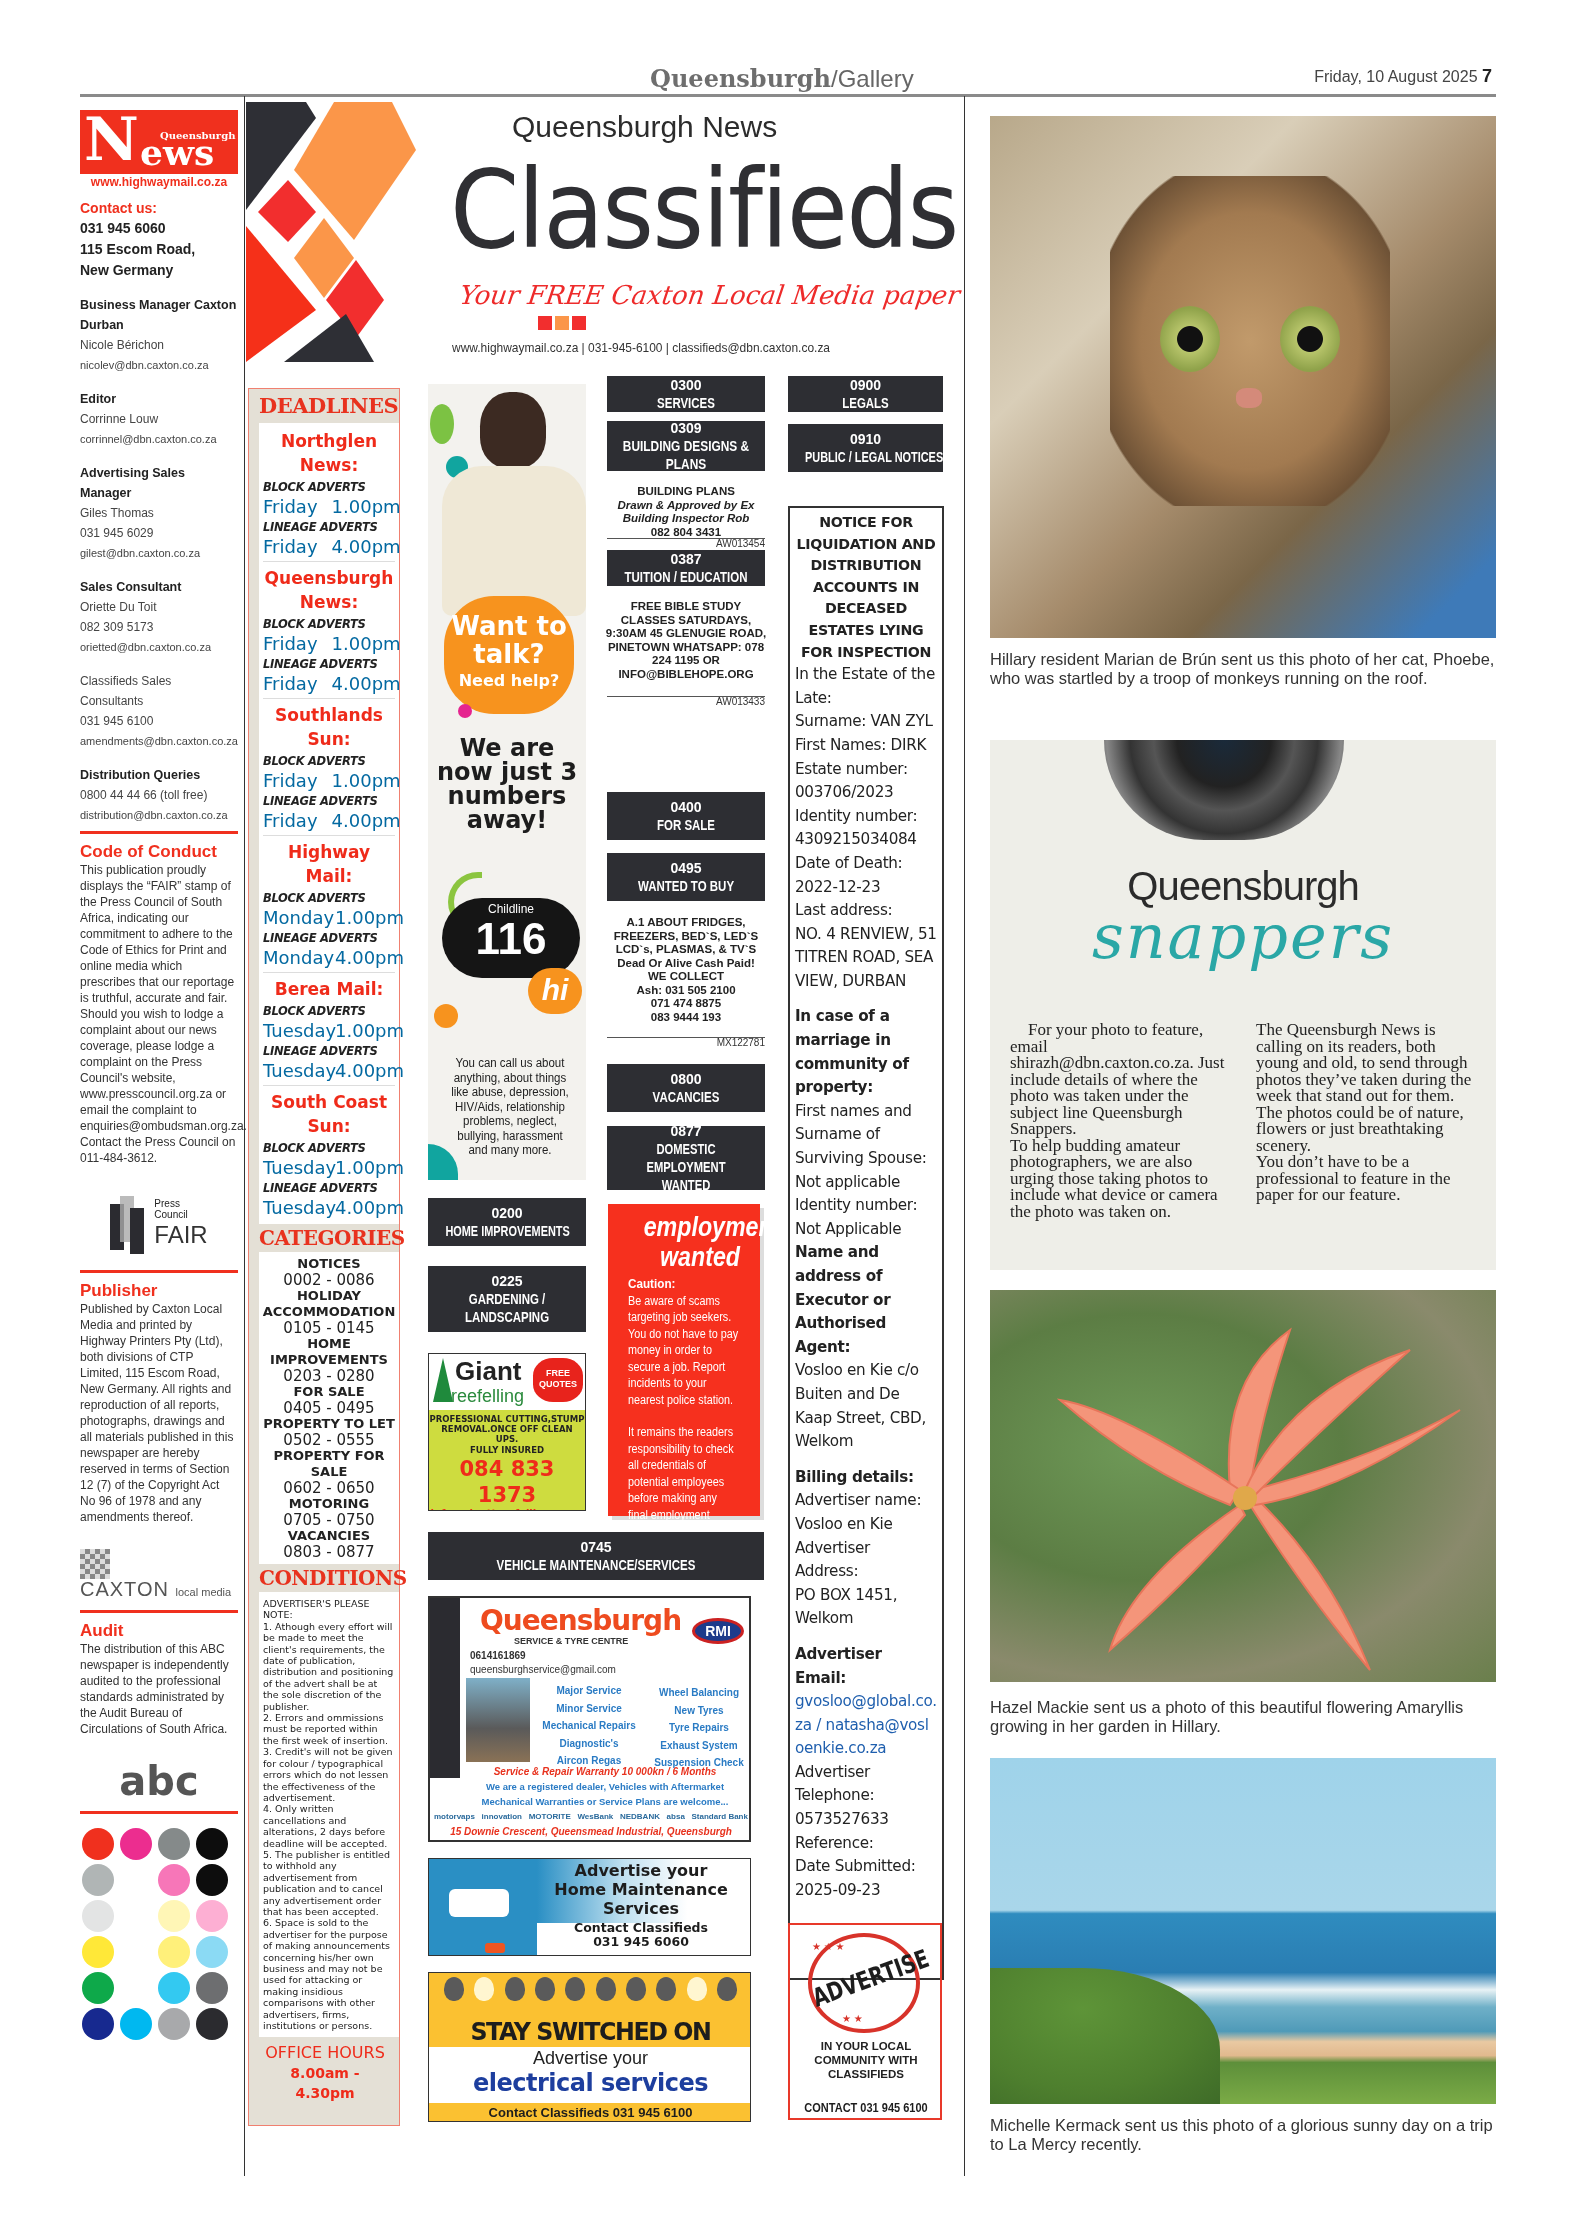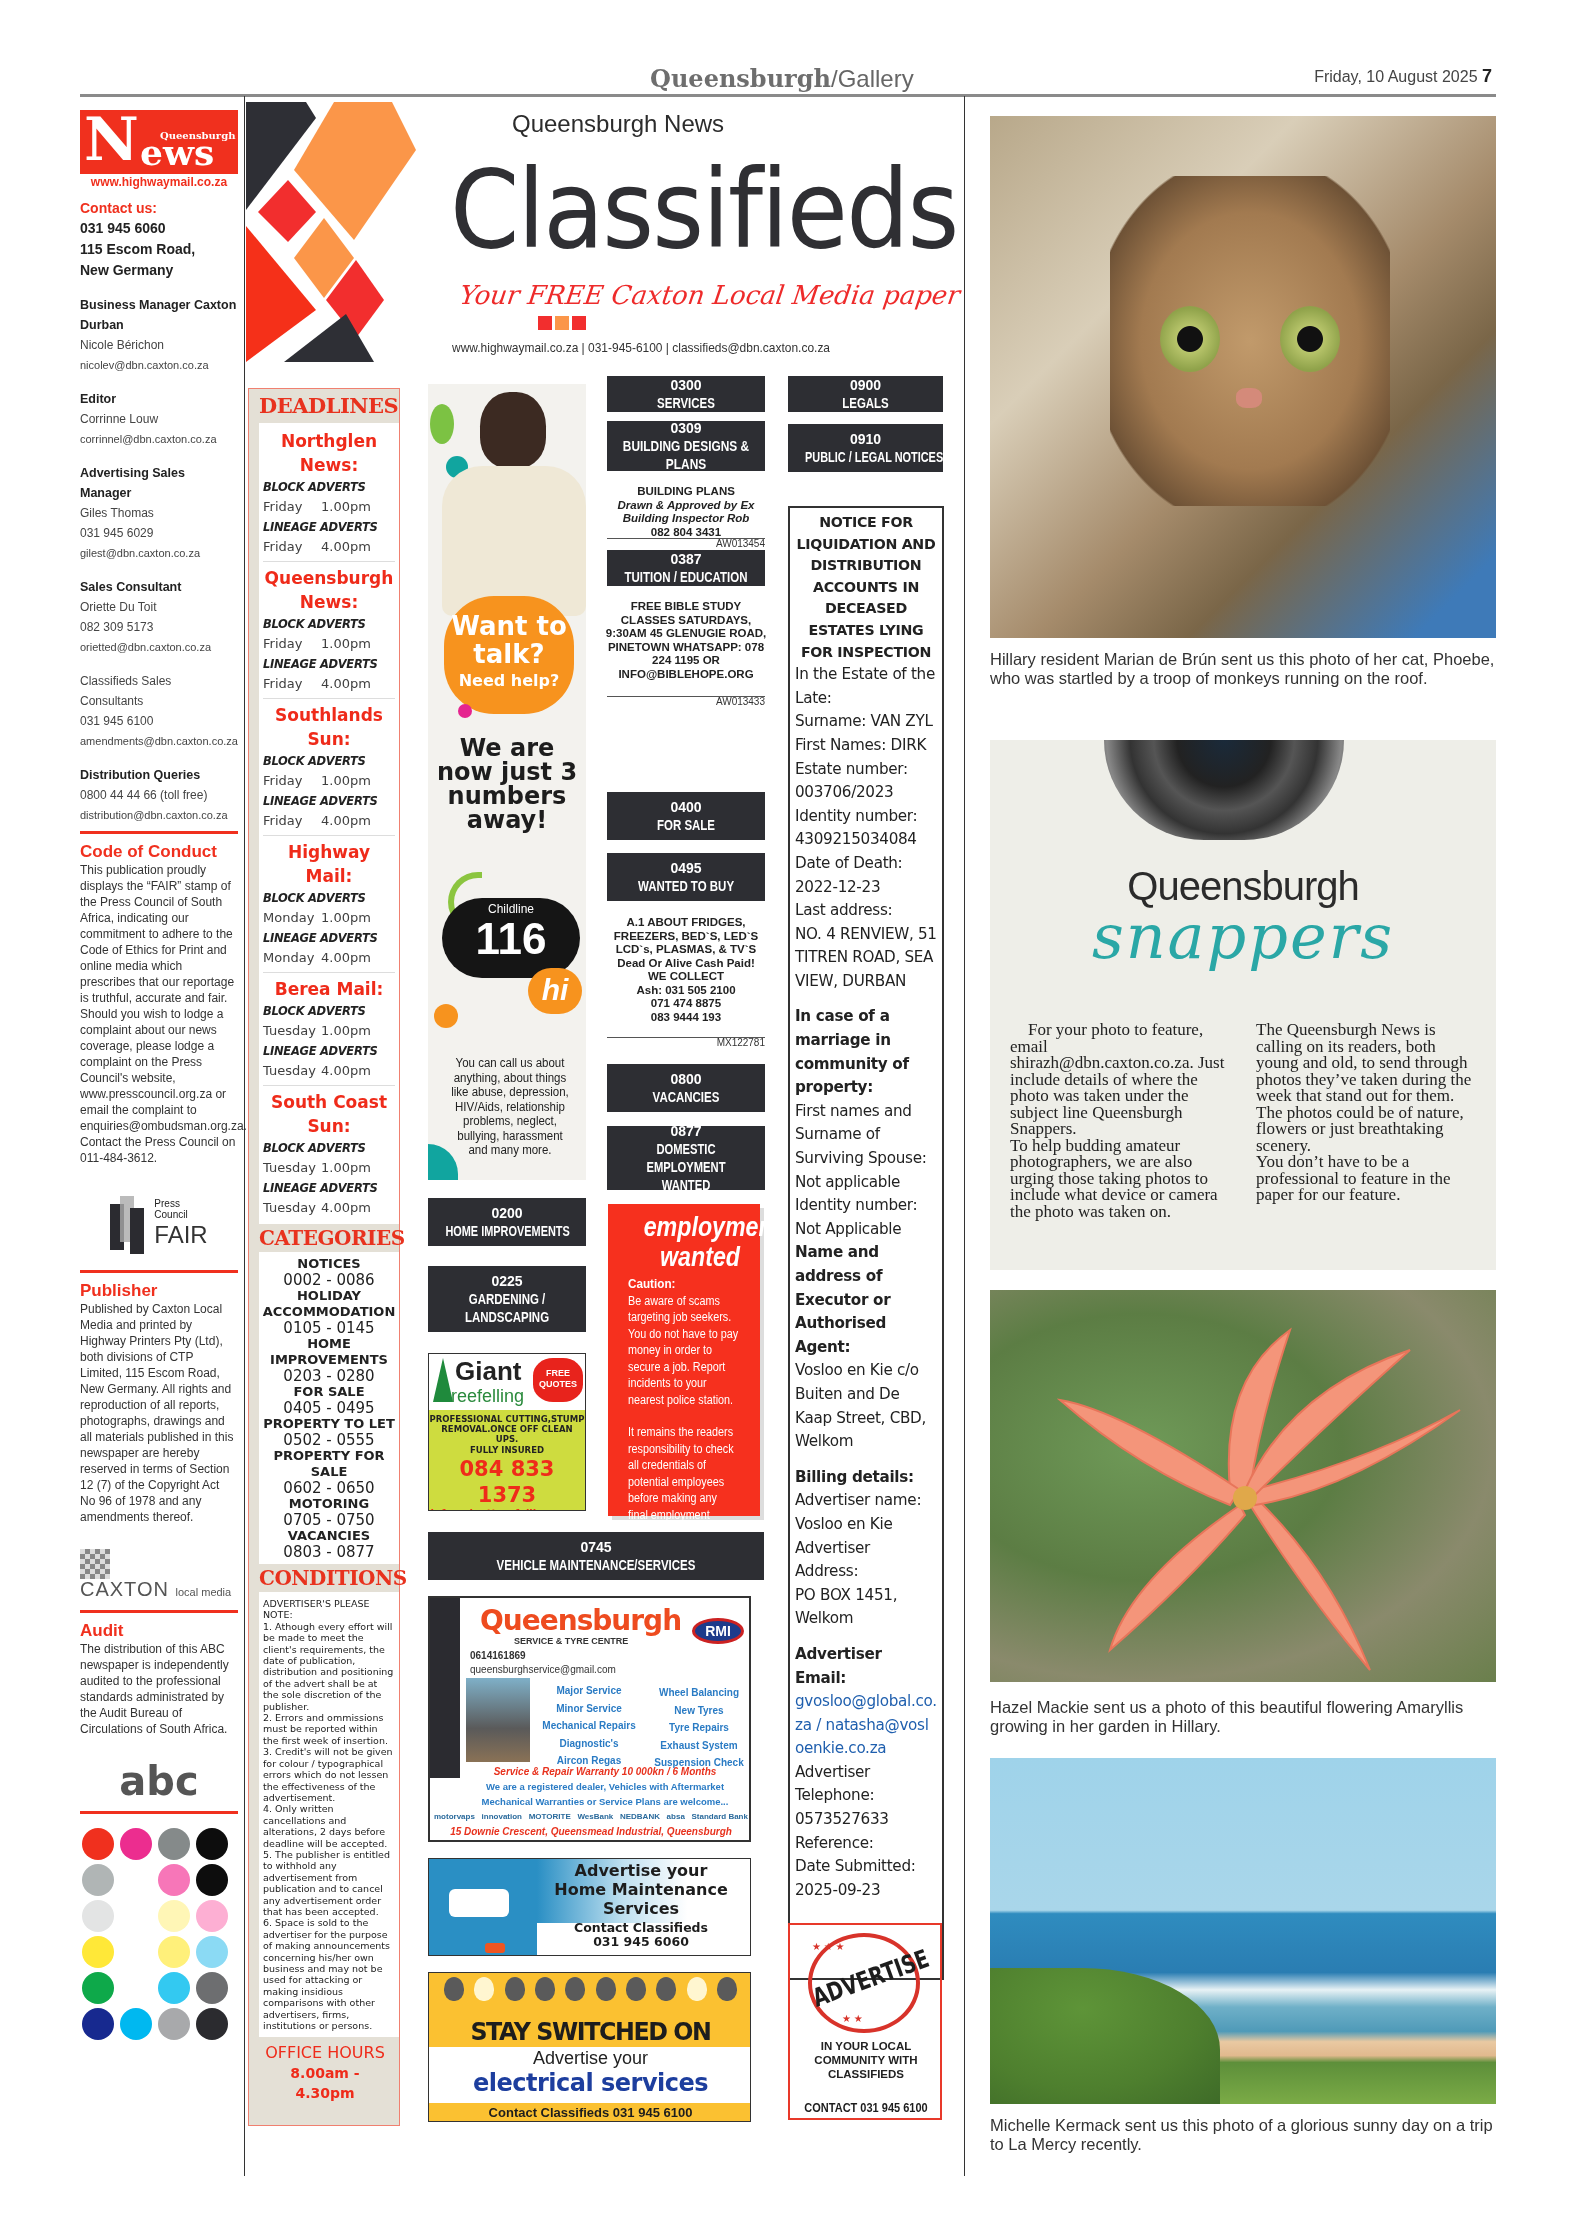--- a/index.html
+++ b/index.html
@@ -33,35 +33,35 @@
 .fair .blk i{position:absolute;display:block}
 .caxton{display:flex;flex-direction:column;margin:24px 0 8px}
 .caxton .sq{width:30px;height:30px;background:repeating-conic-gradient(#888 0 25%,#ddd 0 50%) 0 0/10px 10px}
 .caxton .name{font-size:20px;color:#555;letter-spacing:1px}
 .caxton .name small{font-size:11px;letter-spacing:0}
 .abc{text-align:center;font-family:"DejaVu Sans",sans-serif;font-weight:bold;font-size:40px;color:#555;line-height:44px;margin:22px 0 8px}
 .dots{display:grid;grid-template-columns:repeat(4,32px);gap:4px 6px;margin-top:14px;padding-left:2px}
 .dots span{width:32px;height:32px;border-radius:50%;display:block}
 
 #banner{left:244px;top:100px;width:712px;height:262px}
-#cl-q{left:512px;top:110px;font-size:24px;color:#2c2c2c;font-family:"Liberation Sans",sans-serif}
+#cl-q{left:512px;top:110px;font-size:30px;color:#2c2c2c;font-family:"Liberation Sans",sans-serif}
 #cl-big{left:450px;top:150px;font-size:108px;color:#2f2f33;font-family:"DejaVu Sans",sans-serif;font-weight:normal;letter-spacing:-2px;line-height:120px;transform:scaleX(0.92);transform-origin:left}
 #cl-tag{left:460px;top:280px;font-size:26px;color:#ee2b2b;font-family:"DejaVu Serif",serif;font-style:italic;transform:skewX(-8deg)}
 #cl-sq{left:538px;top:316px;display:flex;gap:3px}
 #cl-sq span{width:14px;height:14px;display:block}
 #cl-url{left:452px;top:340px;font-size:13px;color:#333;transform:scaleX(0.92);transform-origin:left}
 
 #dl{left:248px;top:388px;width:152px;height:1738px;background:#e4e0d6;border:1px solid #f08070;padding:0 0 0 10px}
 .dl-title{font-family:"DejaVu Serif",serif;font-weight:bold;color:#e8321e;font-size:21px;line-height:34px;text-align:center;padding-right:8px;letter-spacing:-0.5px}
 .dl-box{background:#fff;padding:2px 4px;font-family:"DejaVu Sans",sans-serif}
 .dl-entry{border-bottom:1px solid #ddd;padding:4px 0}
 .dl-entry:last-child{border-bottom:none}
 .dl-pub{color:#ef2b1a;font-weight:bold;font-size:17px;text-align:center;line-height:24px}
 .dl-kind{font-weight:bold;font-style:italic;font-size:11.5px;color:#222;line-height:20px;letter-spacing:-0.3px}
-.dl-time{font-size:13px;color:#404040;line-height:20px;display:flex;}
+.dl-time{font-size:18px;color:#0369a1;line-height:20px;display:flex;gap:14px}
 .cat-title{font-family:"DejaVu Serif",serif;font-weight:bold;color:#e8321e;font-size:20px;text-align:center;line-height:28px;padding-right:8px;letter-spacing:-0.5px}
 .cat-box{background:#fff;text-align:center;font-family:"DejaVu Sans",sans-serif;padding:4px 0}
 .cat-name{font-weight:bold;font-size:13px;line-height:16px}
 .cat-range{font-size:15px;line-height:16px}
 .cond-box{background:#fff;font-family:"DejaVu Sans",sans-serif;font-size:9.5px;line-height:11.4px;padding:6px 4px;color:#222;white-space:pre-line}
 .office{text-align:center;color:#ef2b1a;font-family:"DejaVu Sans",sans-serif;padding-right:8px;margin-top:6px}
 .office .a{font-size:16px;line-height:20px}
 .office .b{font-size:14px;font-weight:bold;line-height:20px}
 
 #childline{left:428px;top:384px;width:158px;height:796px;background:#f3f2ee;overflow:hidden}

